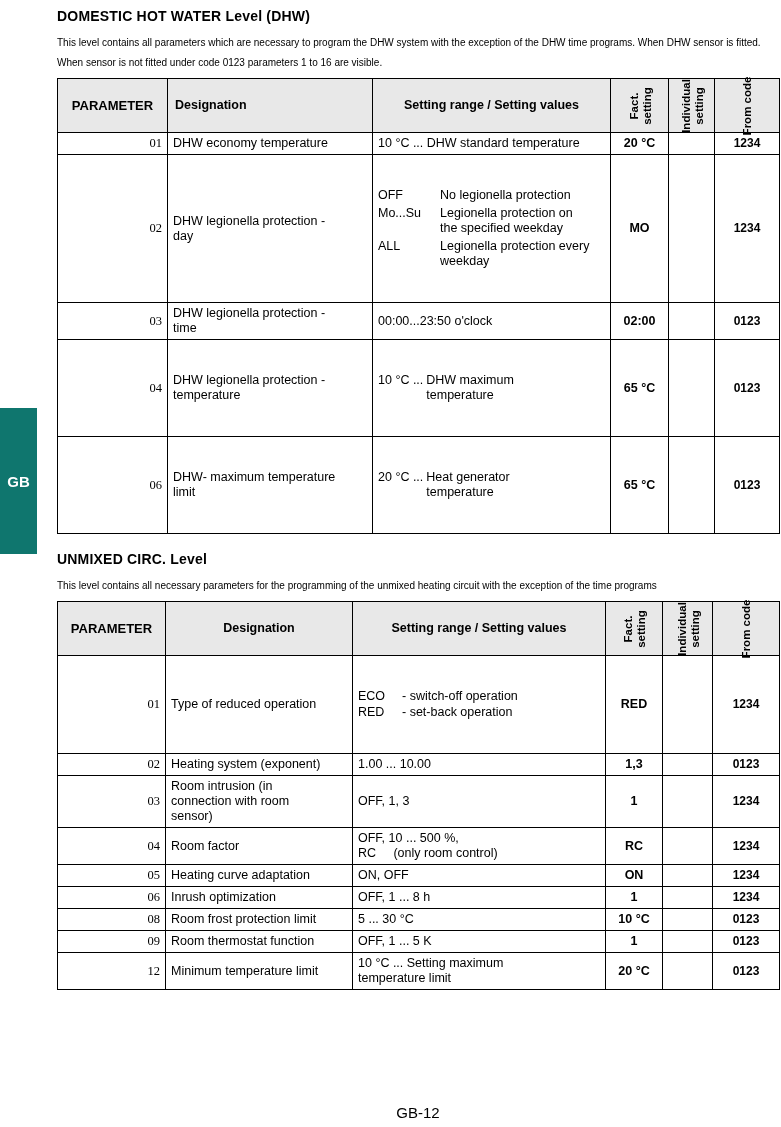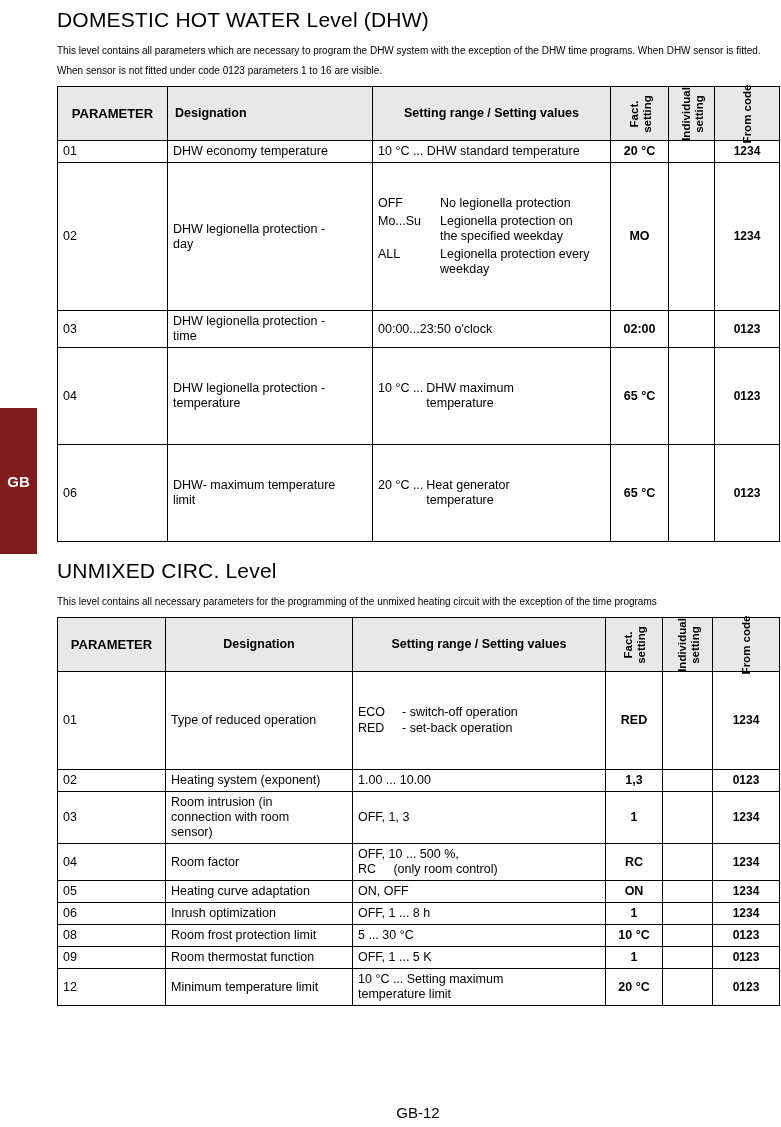--- a/index.html
+++ b/index.html
@@ -13,22 +13,22 @@
     font-family: "Liberation Sans", "DejaVu Sans", sans-serif;
     overflow: hidden;
   }
   .content {
     position: absolute;
     left: 57px;
     top: 6px;
     width: 722px;
   }
   .sec-title {
-    font-size: 21px;
-    font-weight: normal;
+    font-size: 14px;
+    font-weight: bold;
     margin: 2px 0 9px 0;
     letter-spacing: 0.2px;
   }
   .sec-title2 { margin-top: 17px; }
   .intro {
     font-size: 10px;
     line-height: 20px;
     margin: 0 0 5px 0;
     text-align: justify;
     white-space: pre-line;
@@ -58,21 +58,21 @@
   th.vert { position: relative; padding: 0; }
   th.vert .rot {
     position: absolute;
     left: 50%; top: 50%;
     transform: translate(-50%, -50%) rotate(-90deg);
     white-space: pre;
     font-size: 11.5px;
     line-height: 12.5px;
     text-align: center;
   }
-  td.c-param { text-align: left; }
+  td.c-param { text-align: right; font-family: Liberation Serif, serif; }
   td.c-desig { white-space: pre-line; }
   td.c-range { white-space: pre-wrap; }
   td.c-fact { text-align: center; font-weight: bold; }
   td.c-code { text-align: center; font-weight: bold; font-size: 12px; }
   .opt-grid {
     display: grid;
     grid-template-columns: 54px 1fr;
     column-gap: 8px;
     row-gap: 3px;
   }
@@ -83,21 +83,21 @@
     grid-template-columns: auto 1fr;
     column-gap: 3px;
   }
   .pair .pv { white-space: pre-line; }
   .gb-tab {
     position: absolute;
     left: 0;
     top: 408px;
     width: 37px;
     height: 146px;
-    background: #7f1d1d;
+    background: #0f766e;
     color: #fff;
     display: flex;
     align-items: center;
     justify-content: center;
     font-weight: bold;
     font-size: 15px;
   }
   .footer {
     position: absolute;
     left: 57px;

